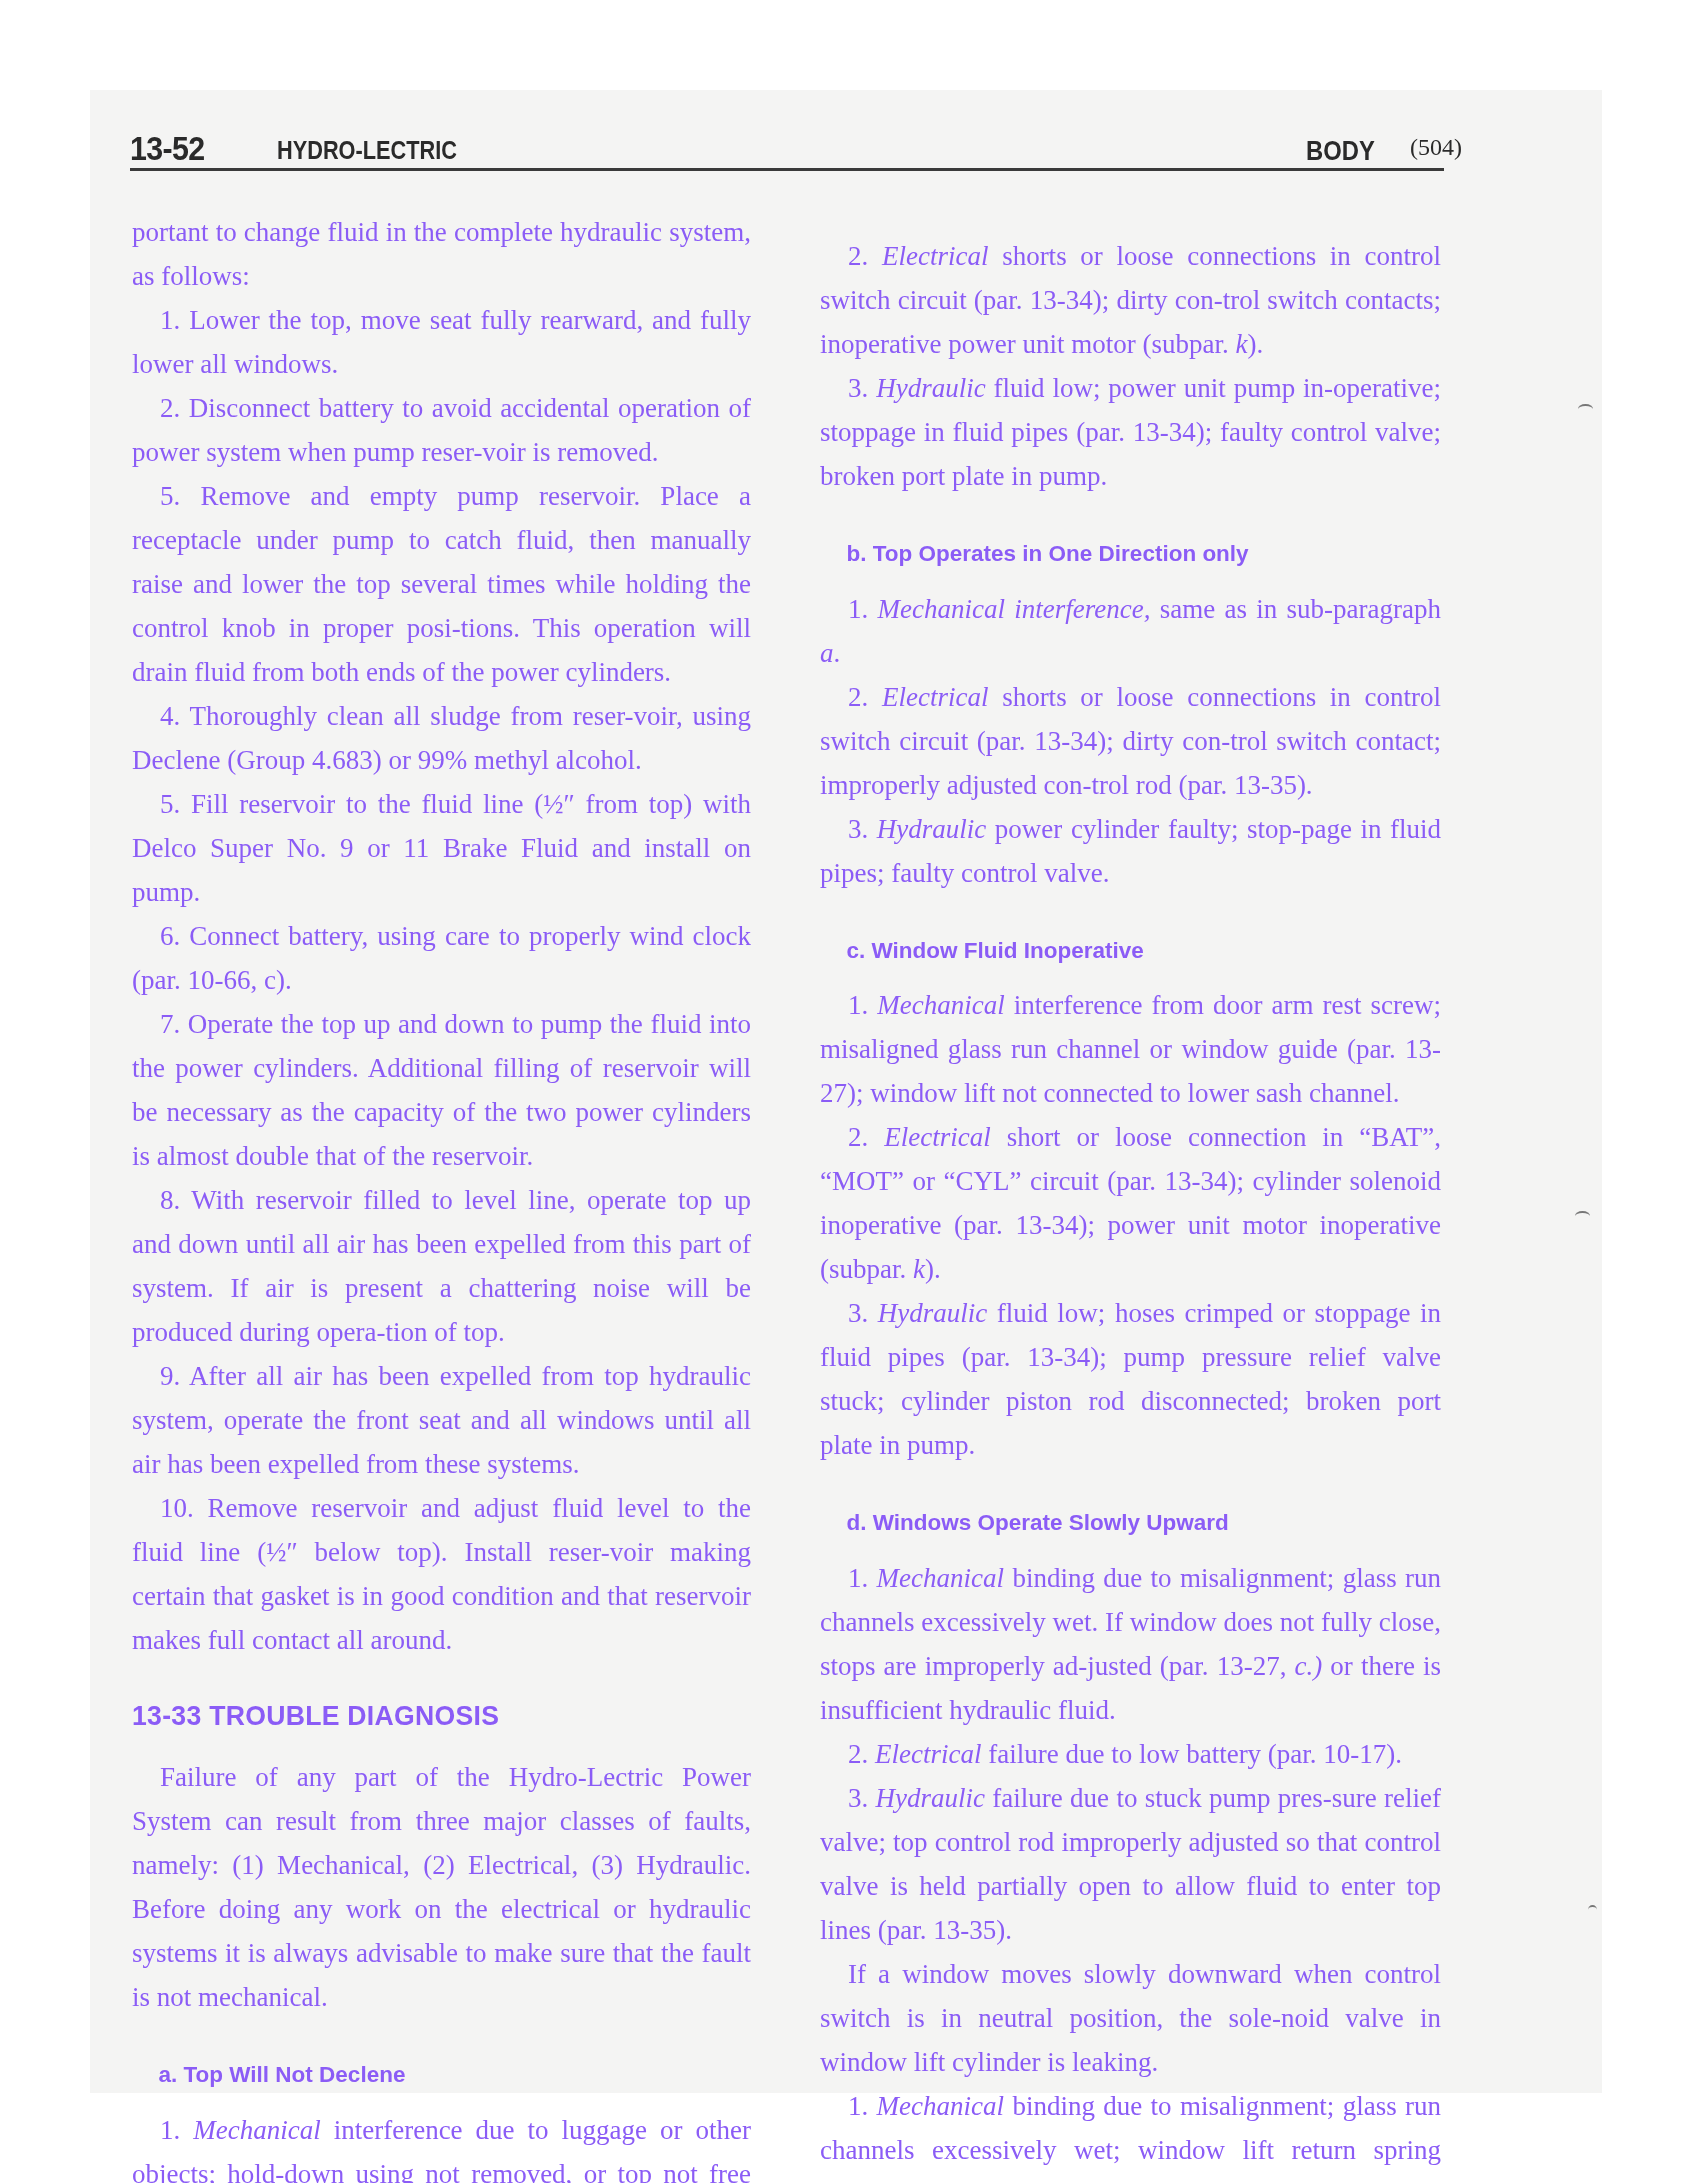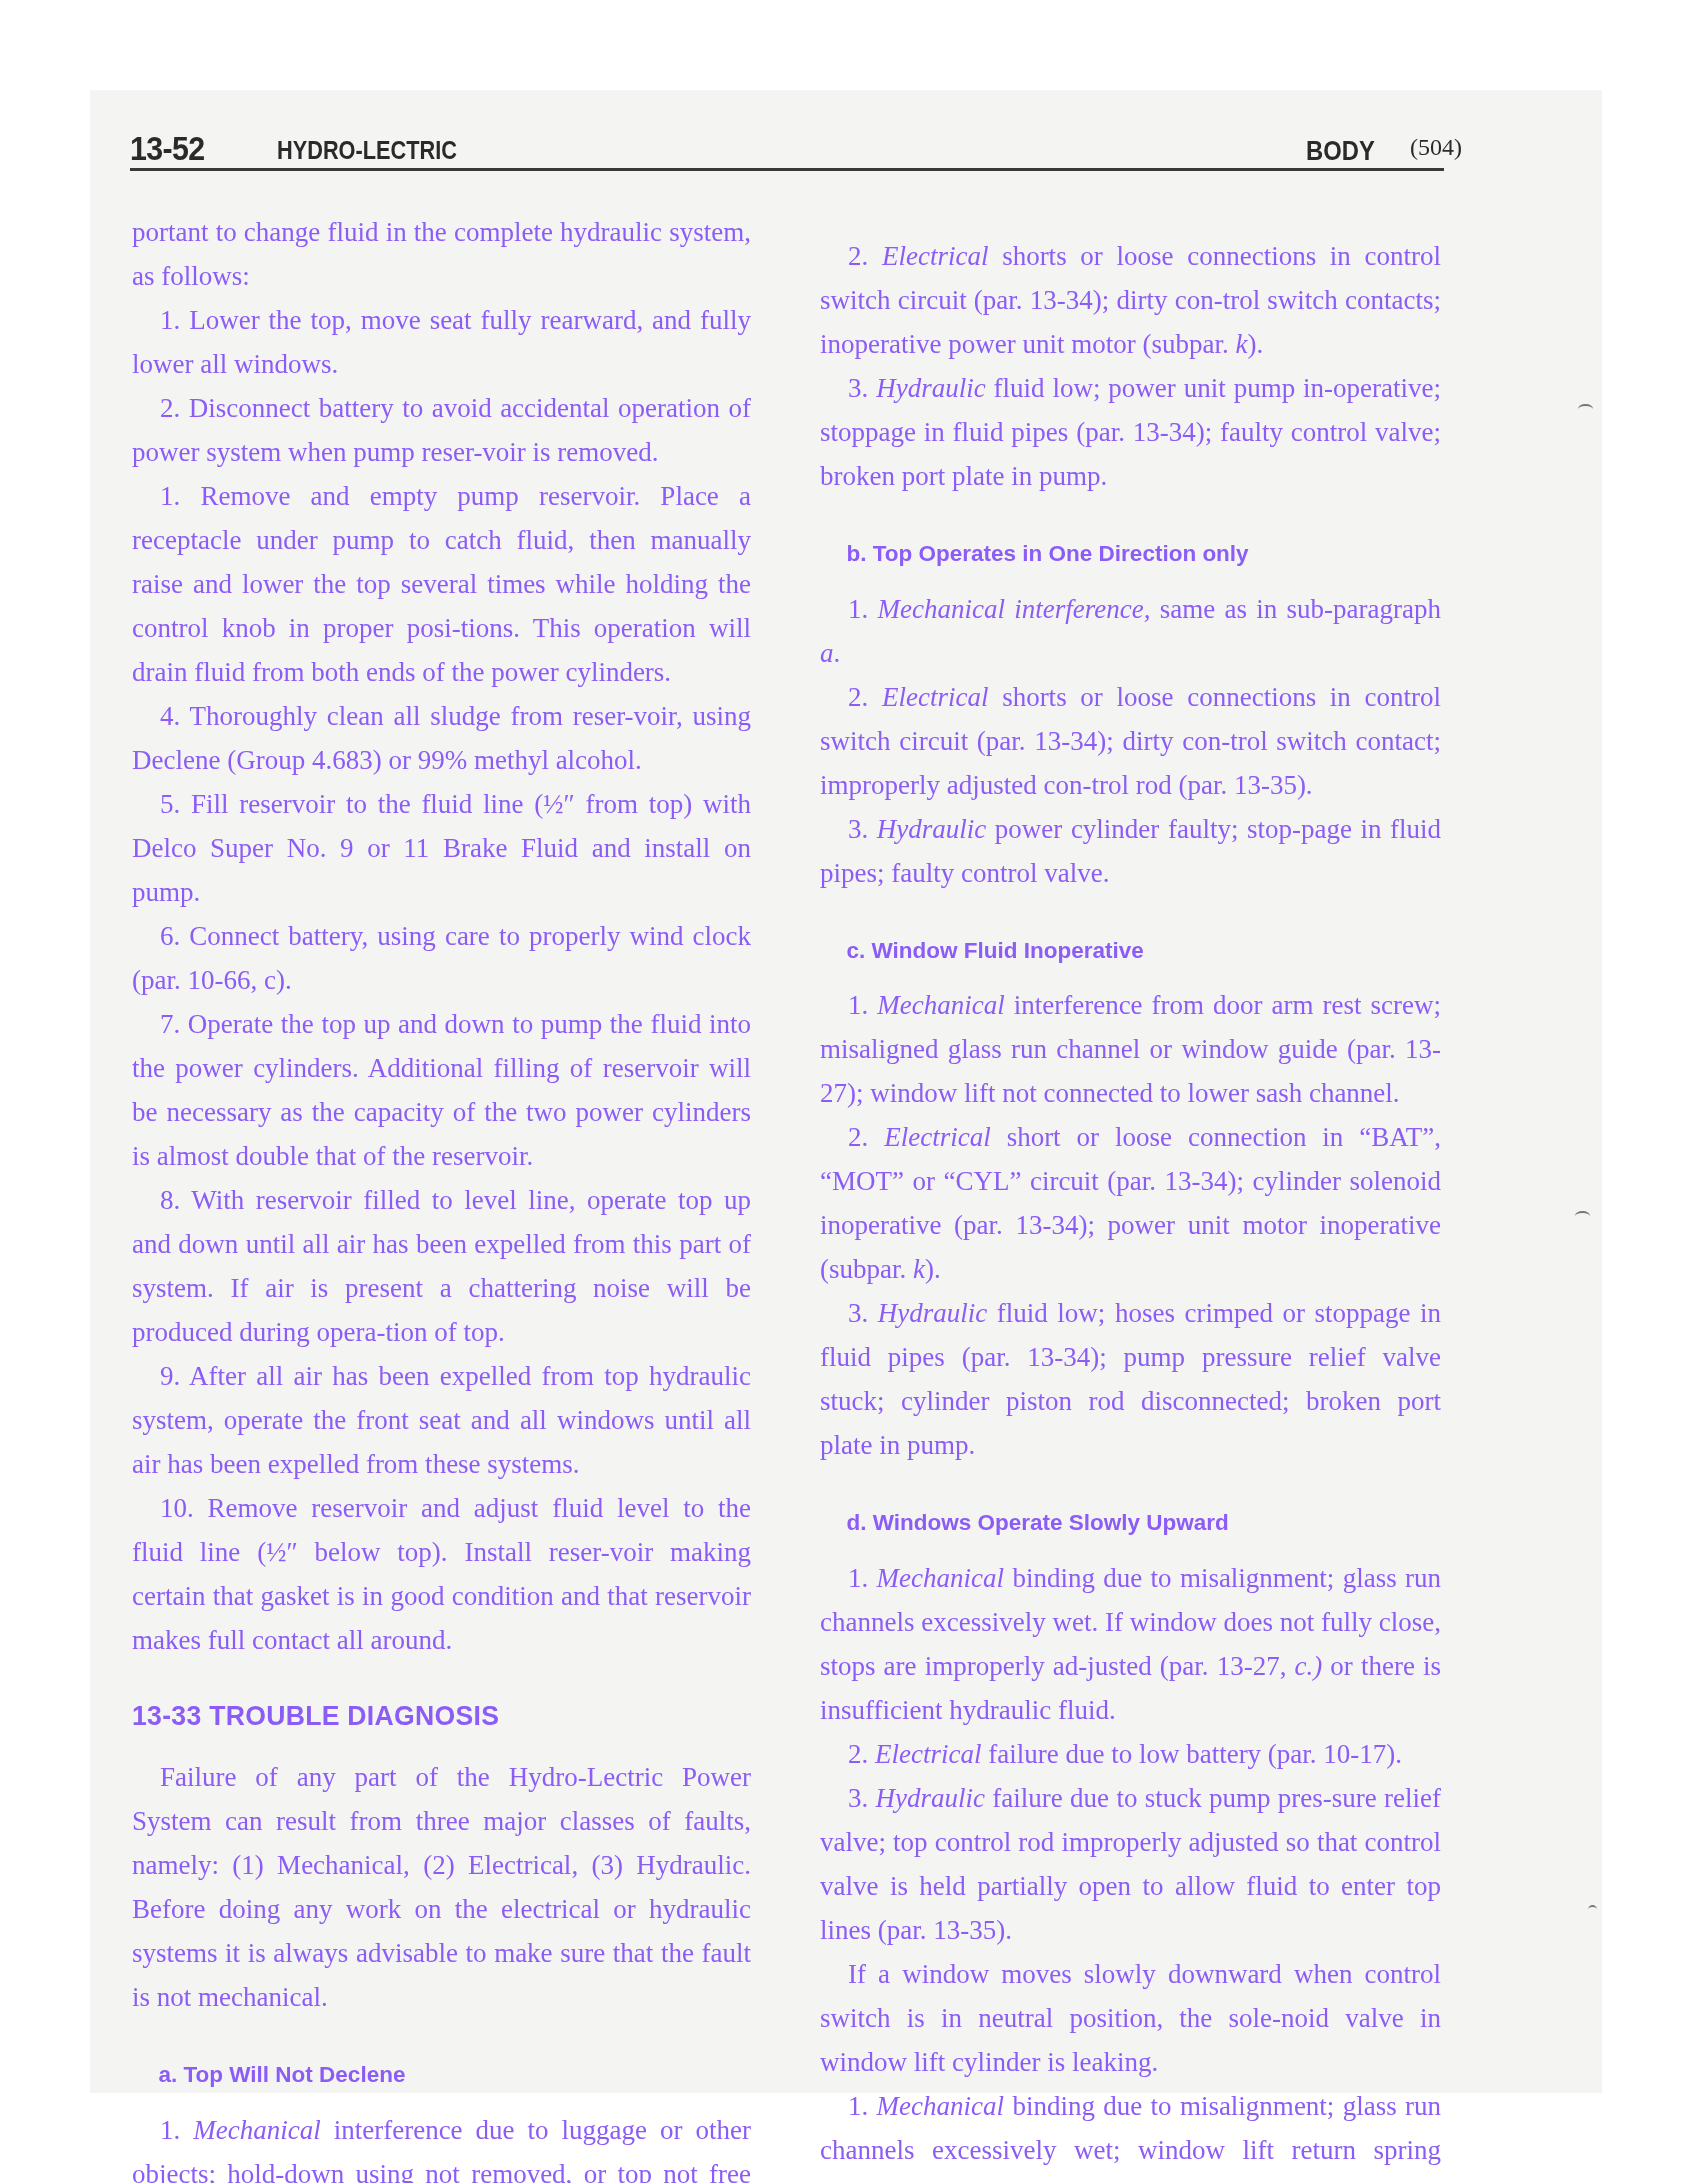--- a/index.html
+++ b/index.html
@@ -48,21 +48,21 @@
   <span class="hdr-section">HYDRO-LECTRIC</span>
   <span class="hdr-chapter">BODY</span>
   <span class="hdr-page">(504)</span>
 </div>
 <div class="rule"></div>
 
 <div class="col left">
   <p class="p noindent">portant to change fluid in the complete hydraulic system, as follows:</p>
   <p class="p">1. Lower the top, move seat fully rearward, and fully lower all windows.</p>
   <p class="p">2. Disconnect battery to avoid accidental operation of power system when pump reser-voir is removed.</p>
-  <p class="p">1. Remove and empty pump reservoir. Place a receptacle under pump to catch fluid, then manually raise and lower the top several times while holding the control knob in proper posi-tions. This operation will drain fluid from both ends of the power cylinders.</p>
+  <p class="p">5. Remove and empty pump reservoir. Place a receptacle under pump to catch fluid, then manually raise and lower the top several times while holding the control knob in proper posi-tions. This operation will drain fluid from both ends of the power cylinders.</p>
   <p class="p">4. Thoroughly clean all sludge from reser-voir, using Declene (Group 4.683) or 99% methyl alcohol.</p>
   <p class="p">5. Fill reservoir to the fluid line (½″ from top) with Delco Super No. 9 or 11 Brake Fluid and install on pump.</p>
   <p class="p">6. Connect battery, using care to properly wind clock (par. 10-66, c).</p>
   <p class="p">7. Operate the top up and down to pump the fluid into the power cylinders. Additional filling of reservoir will be necessary as the capacity of the two power cylinders is almost double that of the reservoir.</p>
   <p class="p">8. With reservoir filled to level line, operate top up and down until all air has been expelled from this part of system. If air is present a chattering noise will be produced during opera-tion of top.</p>
   <p class="p">9. After all air has been expelled from top hydraulic system, operate the front seat and all windows until all air has been expelled from these systems.</p>
   <p class="p">10. Remove reservoir and adjust fluid level to the fluid line (½″ below top). Install reser-voir making certain that gasket is in good condition and that reservoir makes full contact all around.</p>
 
   <div class="h-main">13-33 TROUBLE DIAGNOSIS</div>
   <p class="p">Failure of any part of the Hydro-Lectric Power System can result from three major classes of faults, namely: (1) Mechanical, (2) Electrical, (3) Hydraulic. Before doing any work on the electrical or hydraulic systems it is always advisable to make sure that the fault is not mechanical.</p>

